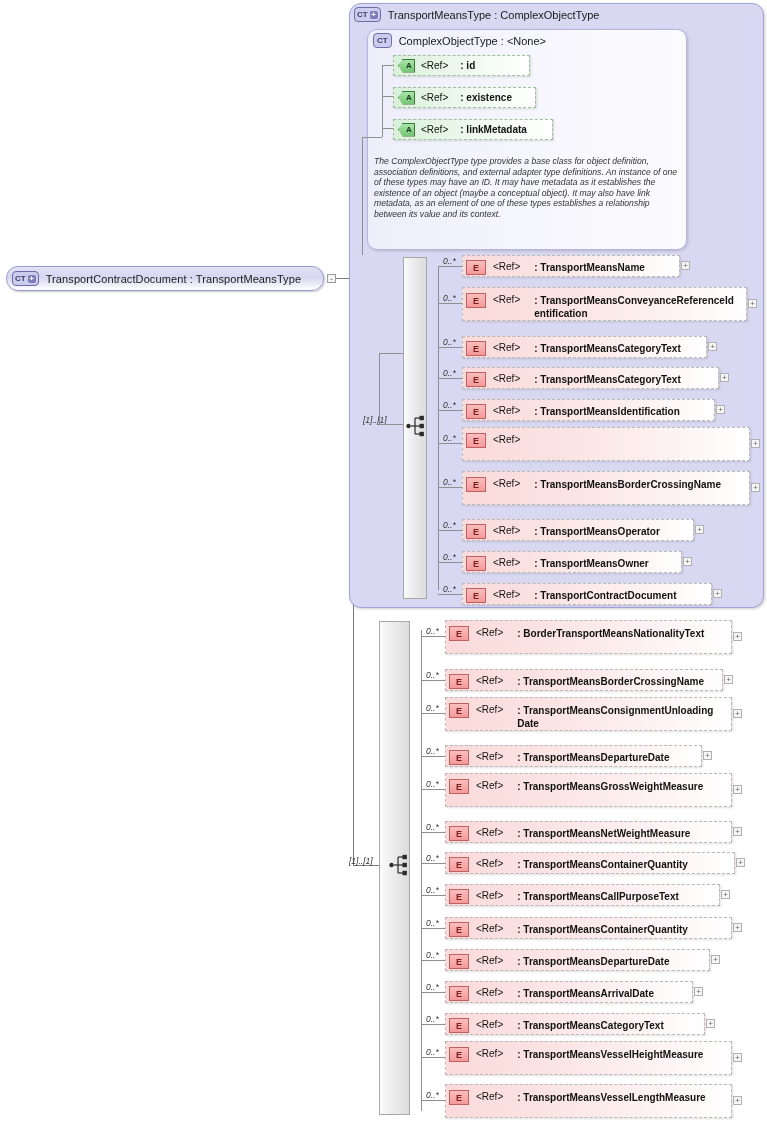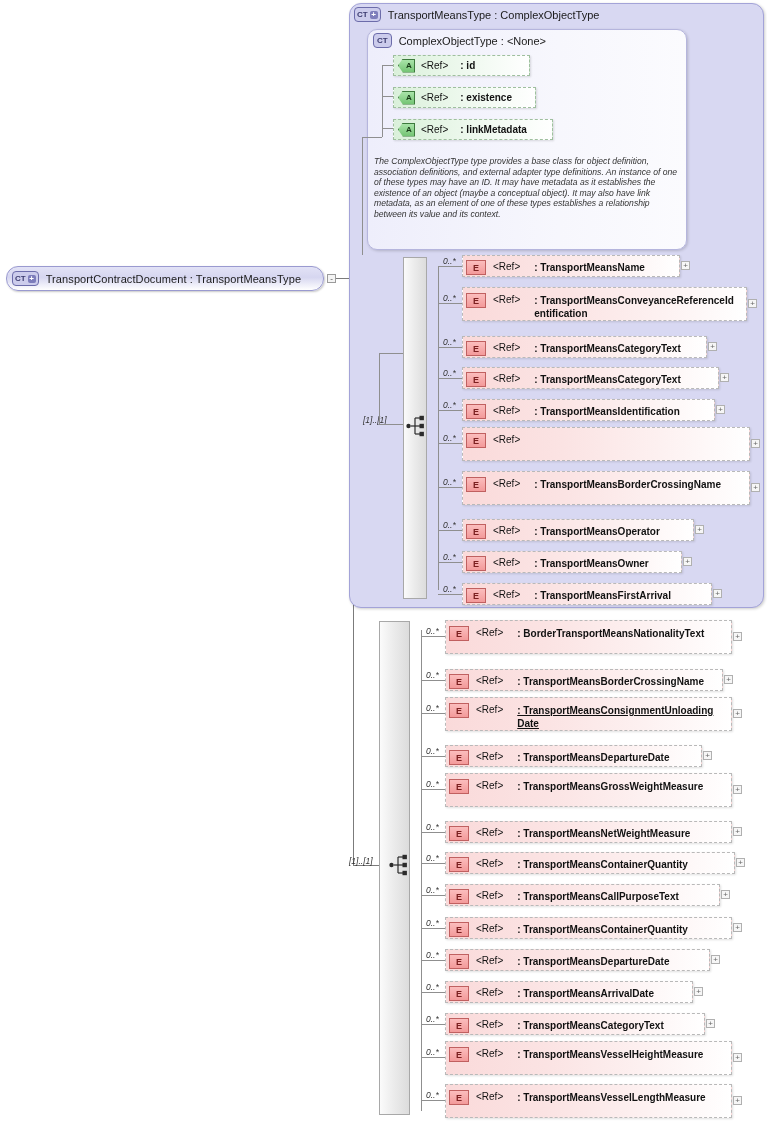--- a/index.html
+++ b/index.html
@@ -301,21 +301,21 @@
     <span class="el-ref">&lt;Ref&gt;</span>
     <span class="el-name">: TransportMeansOwner</span>
   </div>
   <div class="plus-box" style="left:683px;top:557px;">+</div>
 
   <div class="ln-h-lt" style="left:438px;top:594px;width:24px;"></div>
   <div class="card" style="left:443px;top:584px;">0..*</div>
   <div class="el-box" style="left:462px;top:583px;width:250px;height:22px;">
     <span class="e-icon">E</span>
     <span class="el-ref">&lt;Ref&gt;</span>
-    <span class="el-name">: TransportMeansFirstArrival</span>
+    <span class="el-name">: TransportContractDocument</span>
   </div>
   <div class="plus-box" style="left:713px;top:589px;">+</div>
 
   <div class="abs group-bar" style="left:379px;top:621px;width:29px;height:492px;"></div>
   <div class="abs card" style="left:349px;top:856px;">[1]..[1]</div>
 
   <svg class="abs seq-icon" style="left:389px;top:853px;" viewBox="0 0 22 24">
     <circle cx="2.5" cy="12" r="2.2" fill="#2b2b2b"></circle>
     <line x1="4.7" y1="12" x2="9" y2="12" stroke="#2b2b2b" stroke-width="1.2"></line>
     <line x1="9" y1="4" x2="9" y2="20" stroke="#2b2b2b" stroke-width="1.2"></line>
@@ -345,21 +345,21 @@
     <span class="el-ref">&lt;Ref&gt;</span>
     <span class="el-name">: TransportMeansBorderCrossingName</span>
   </div>
   <div class="plus-box" style="left:724px;top:675px;">+</div>
 
   <div class="ln-h-lt" style="left:421px;top:713px;width:24px;"></div>
   <div class="card" style="left:426px;top:703px;">0..*</div>
   <div class="el-box two-line" style="left:445px;top:697px;width:287px;height:34px;">
     <span class="e-icon">E</span>
     <span class="el-ref">&lt;Ref&gt;</span>
-    <span class="el-name" style="max-width:200px;white-space:normal;word-break:break-all;text-decoration:underline;">: TransportMeansConsignmentUnloadingDate</span>
+    <span class="el-name" style="max-width:200px;white-space:normal;word-break:break-all;">: TransportMeansConsignmentUnloadingDate</span>
   </div>
   <div class="plus-box" style="left:733px;top:709px;">+</div>
 
   <div class="ln-h-lt" style="left:421px;top:756px;width:24px;"></div>
   <div class="card" style="left:426px;top:746px;">0..*</div>
   <div class="el-box" style="left:445px;top:745px;width:257px;height:22px;">
     <span class="e-icon">E</span>
     <span class="el-ref">&lt;Ref&gt;</span>
     <span class="el-name">: TransportMeansDepartureDate</span>
   </div>

